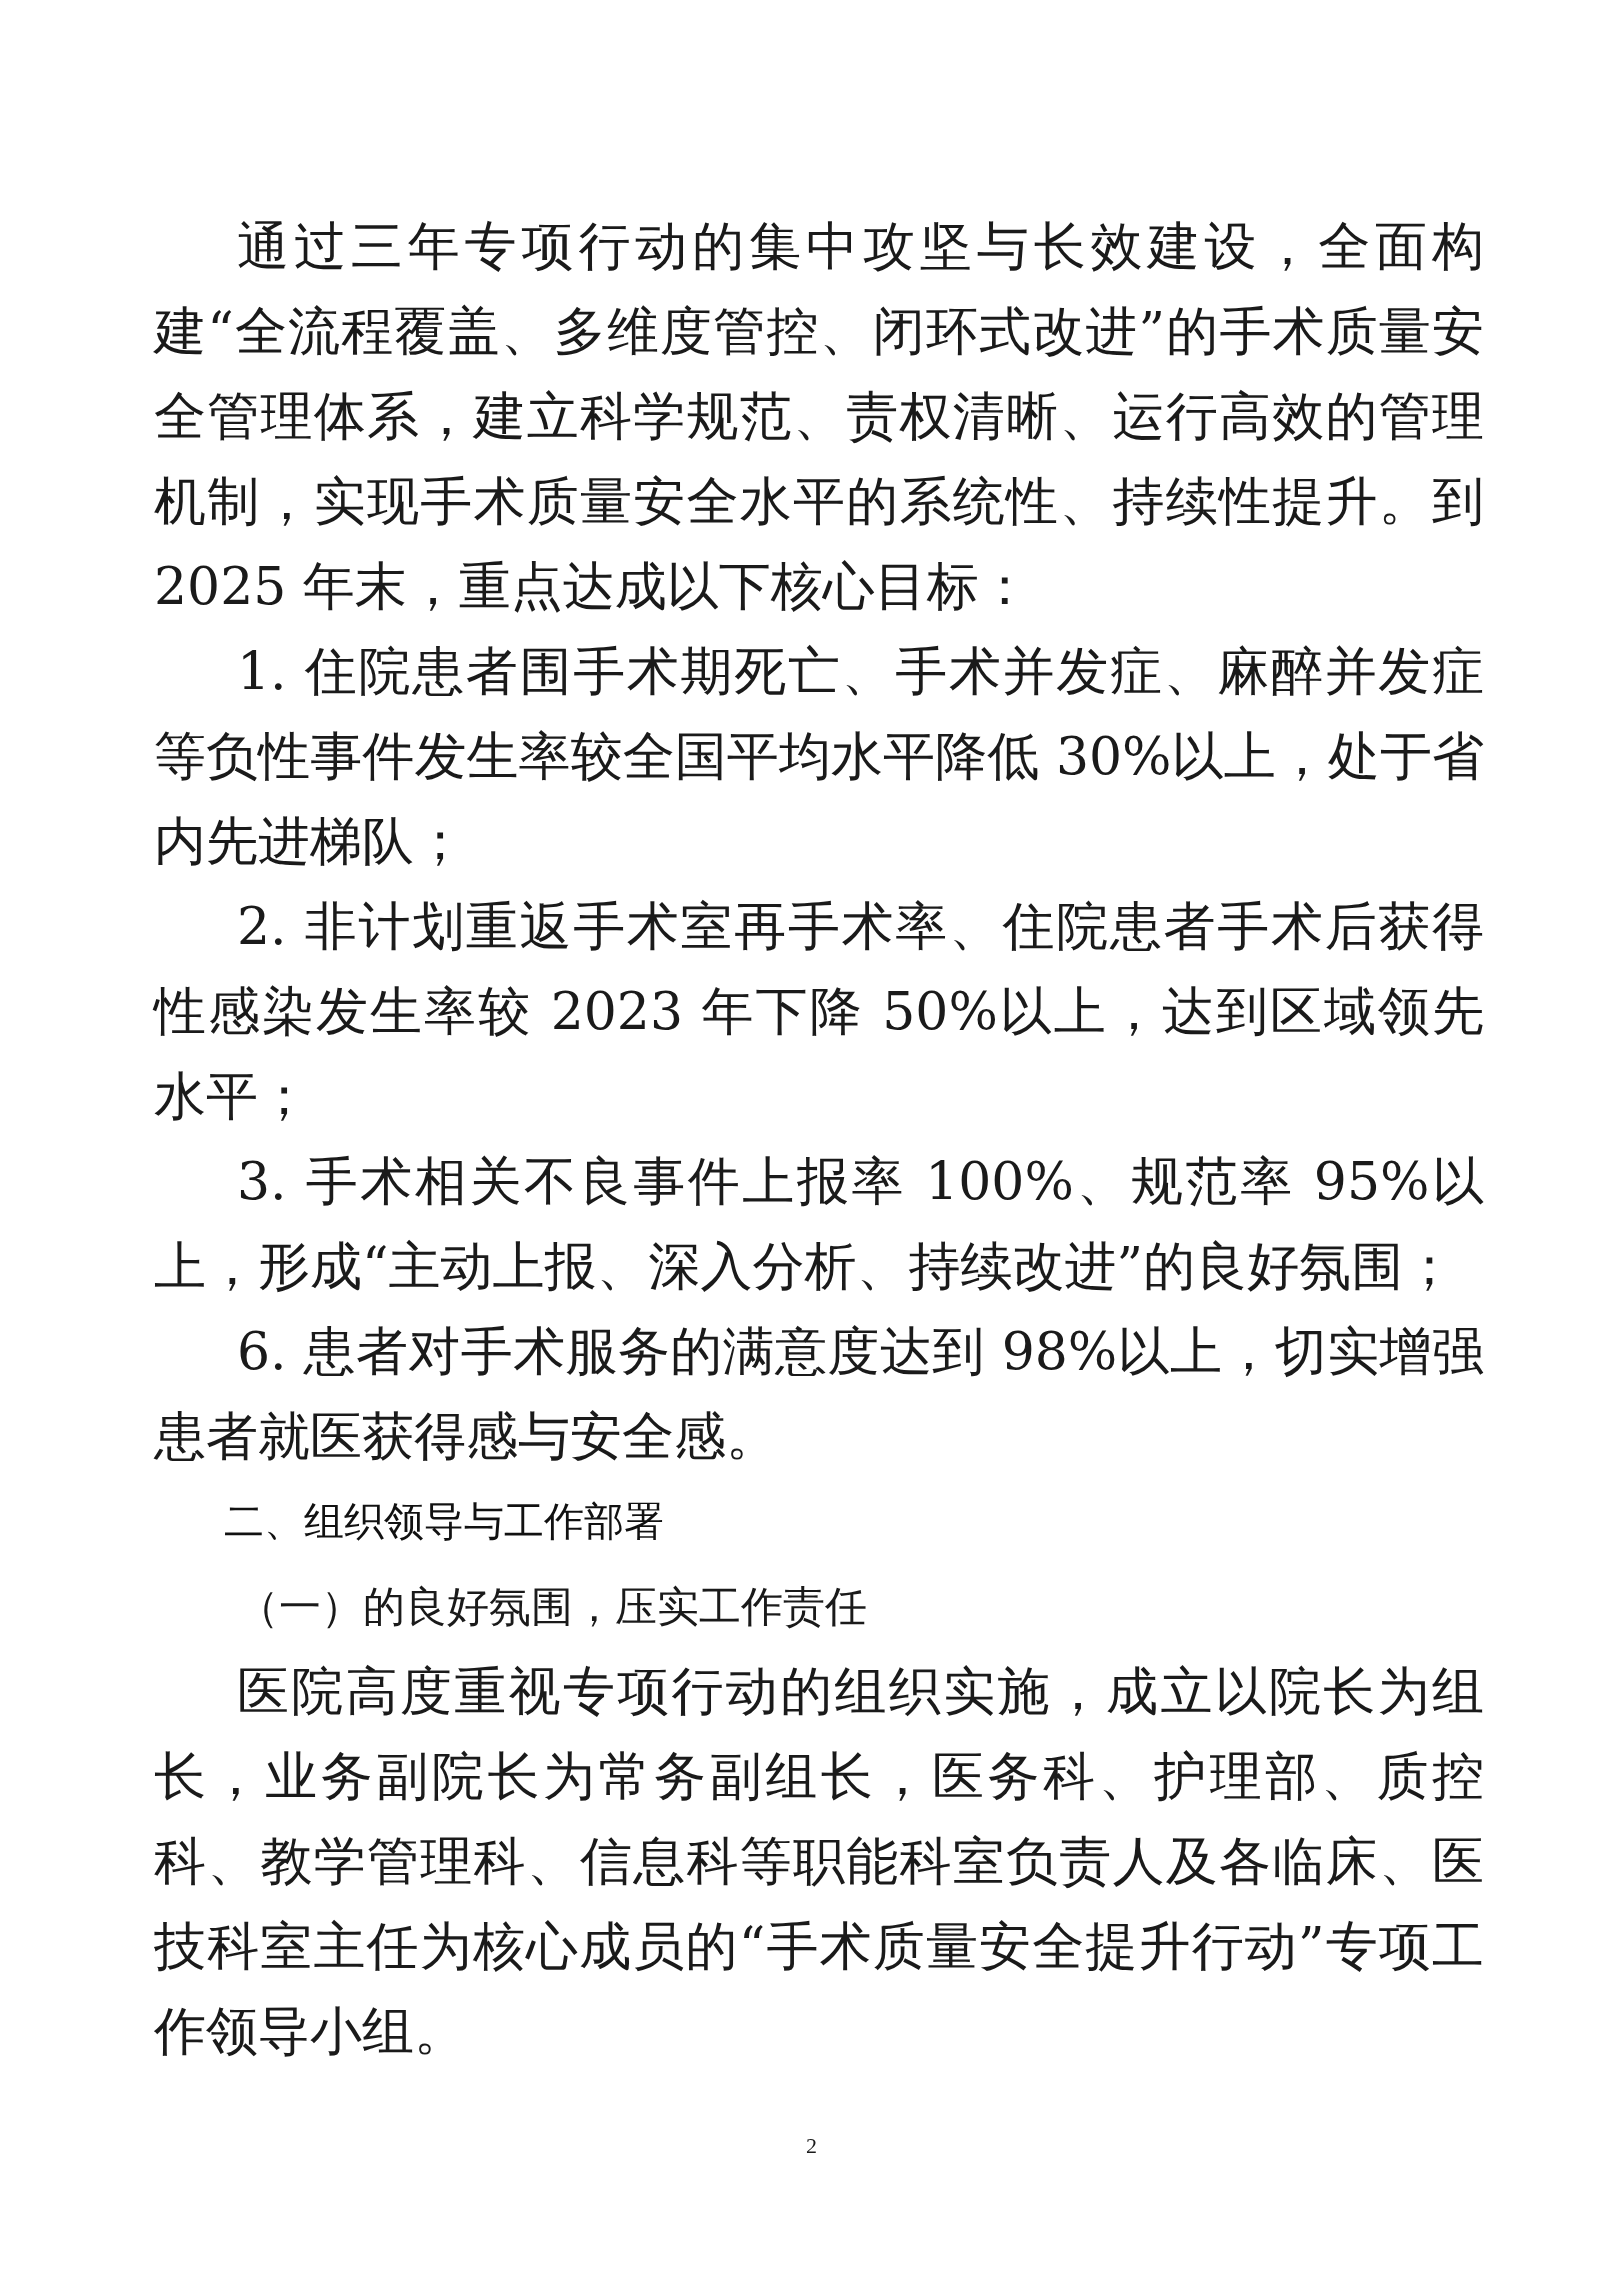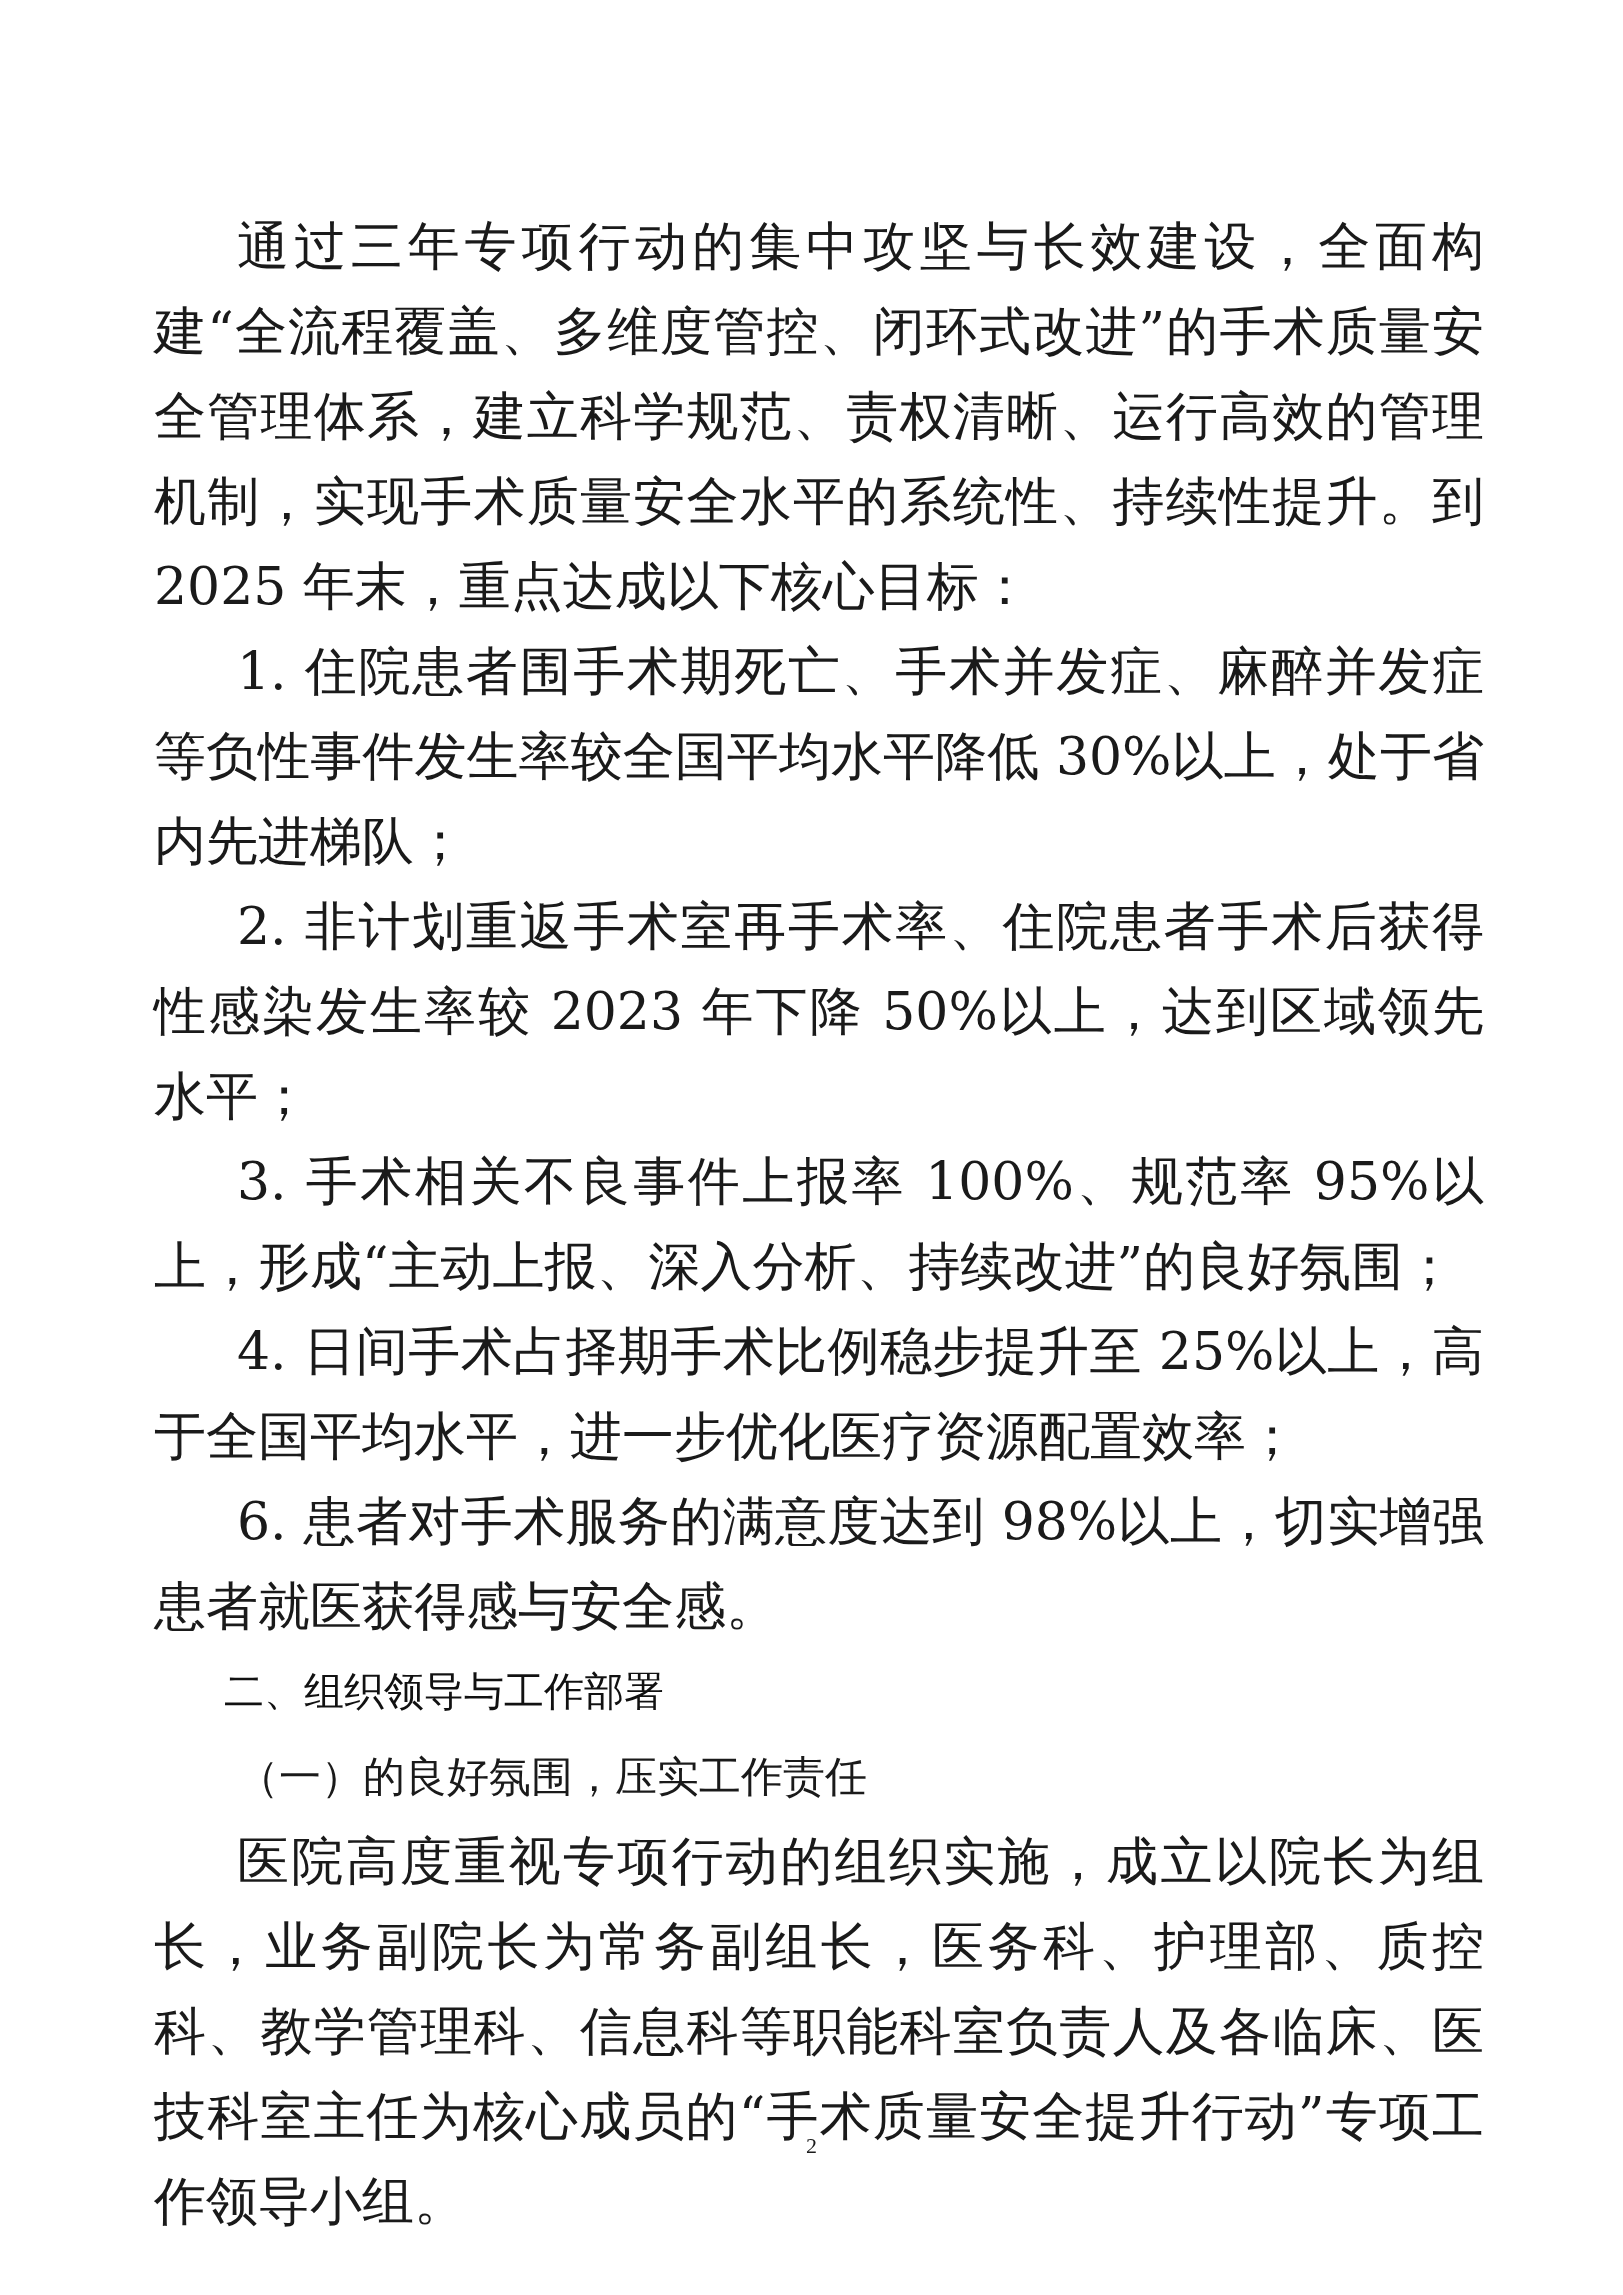--- a/index.html
+++ b/index.html
@@ -59,21 +59,20 @@
     }
   </style>
 </head>
 <body>
 
 <div class="page">
   <p class="p">通过三年专项行动的集中攻坚与长效建设，全面构建“全流程覆盖、多维度管控、闭环式改进”的手术质量安全管理体系，建立科学规范、责权清晰、运行高效的管理机制，实现手术质量安全水平的系统性、持续性提升。到 2025 年末，重点达成以下核心目标：</p>
   <p class="p">1. 住院患者围手术期死亡、手术并发症、麻醉并发症等负性事件发生率较全国平均水平降低 30%以上，处于省内先进梯队；</p>
   <p class="p">2. 非计划重返手术室再手术率、住院患者手术后获得性感染发生率较 2023 年下降 50%以上，达到区域领先水平；</p>
   <p class="p">3. 手术相关不良事件上报率 100%、规范率 95%以上，形成“主动上报、深入分析、持续改进”的良好氛围；</p>
-  <p class="p">4. 日间手术占择期手术比例稳步提升至 25%以上，高于全国平均水平，进一步优化医疗资源配置效率；</p>
   <p class="p">6. 患者对手术服务的满意度达到 98%以上，切实增强患者就医获得感与安全感。</p>
   <p class="h-bold">二、组织领导与工作部署</p>
   <p class="h-sub">（一）的良好氛围，压实工作责任</p>
   <p class="p">医院高度重视专项行动的组织实施，成立以院长为组长，业务副院长为常务副组长，医务科、护理部、质控科、教学管理科、信息科等职能科室负责人及各临床、医技科室主任为核心成员的“手术质量安全提升行动”专项工作领导小组。</p>
 </div>
 
 <div class="page-number">2</div>
 
 
 </body></html>

